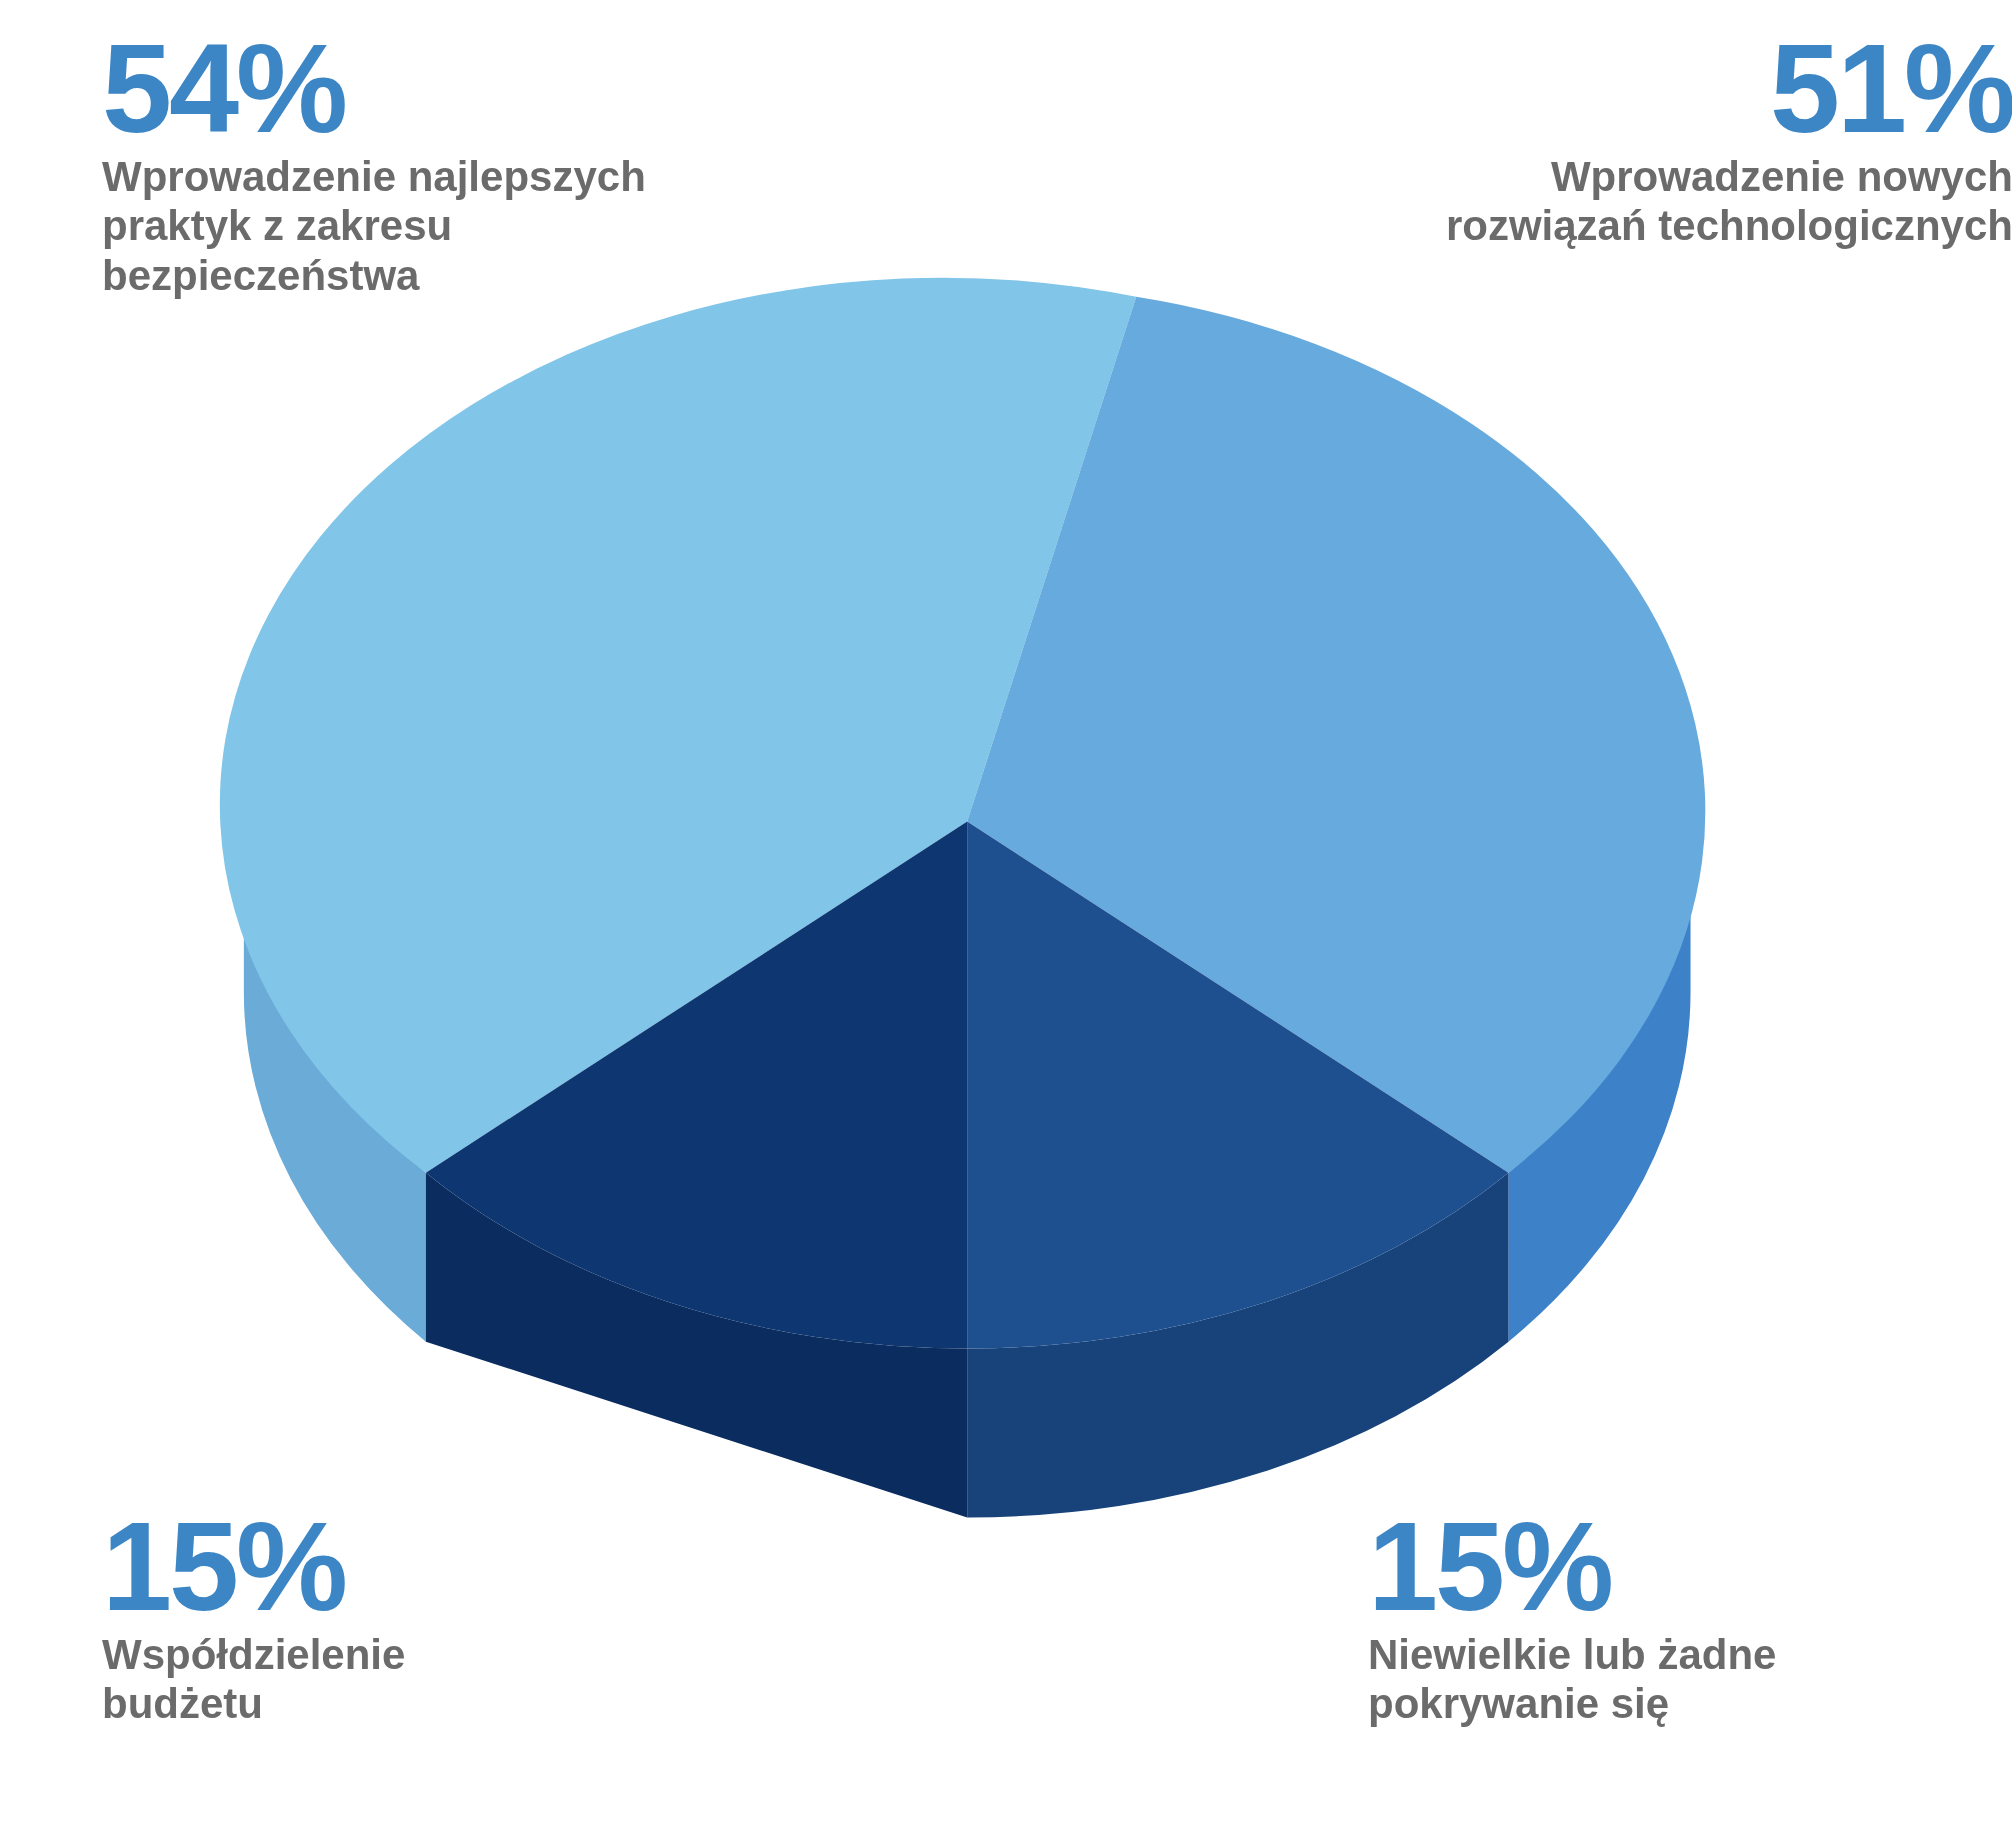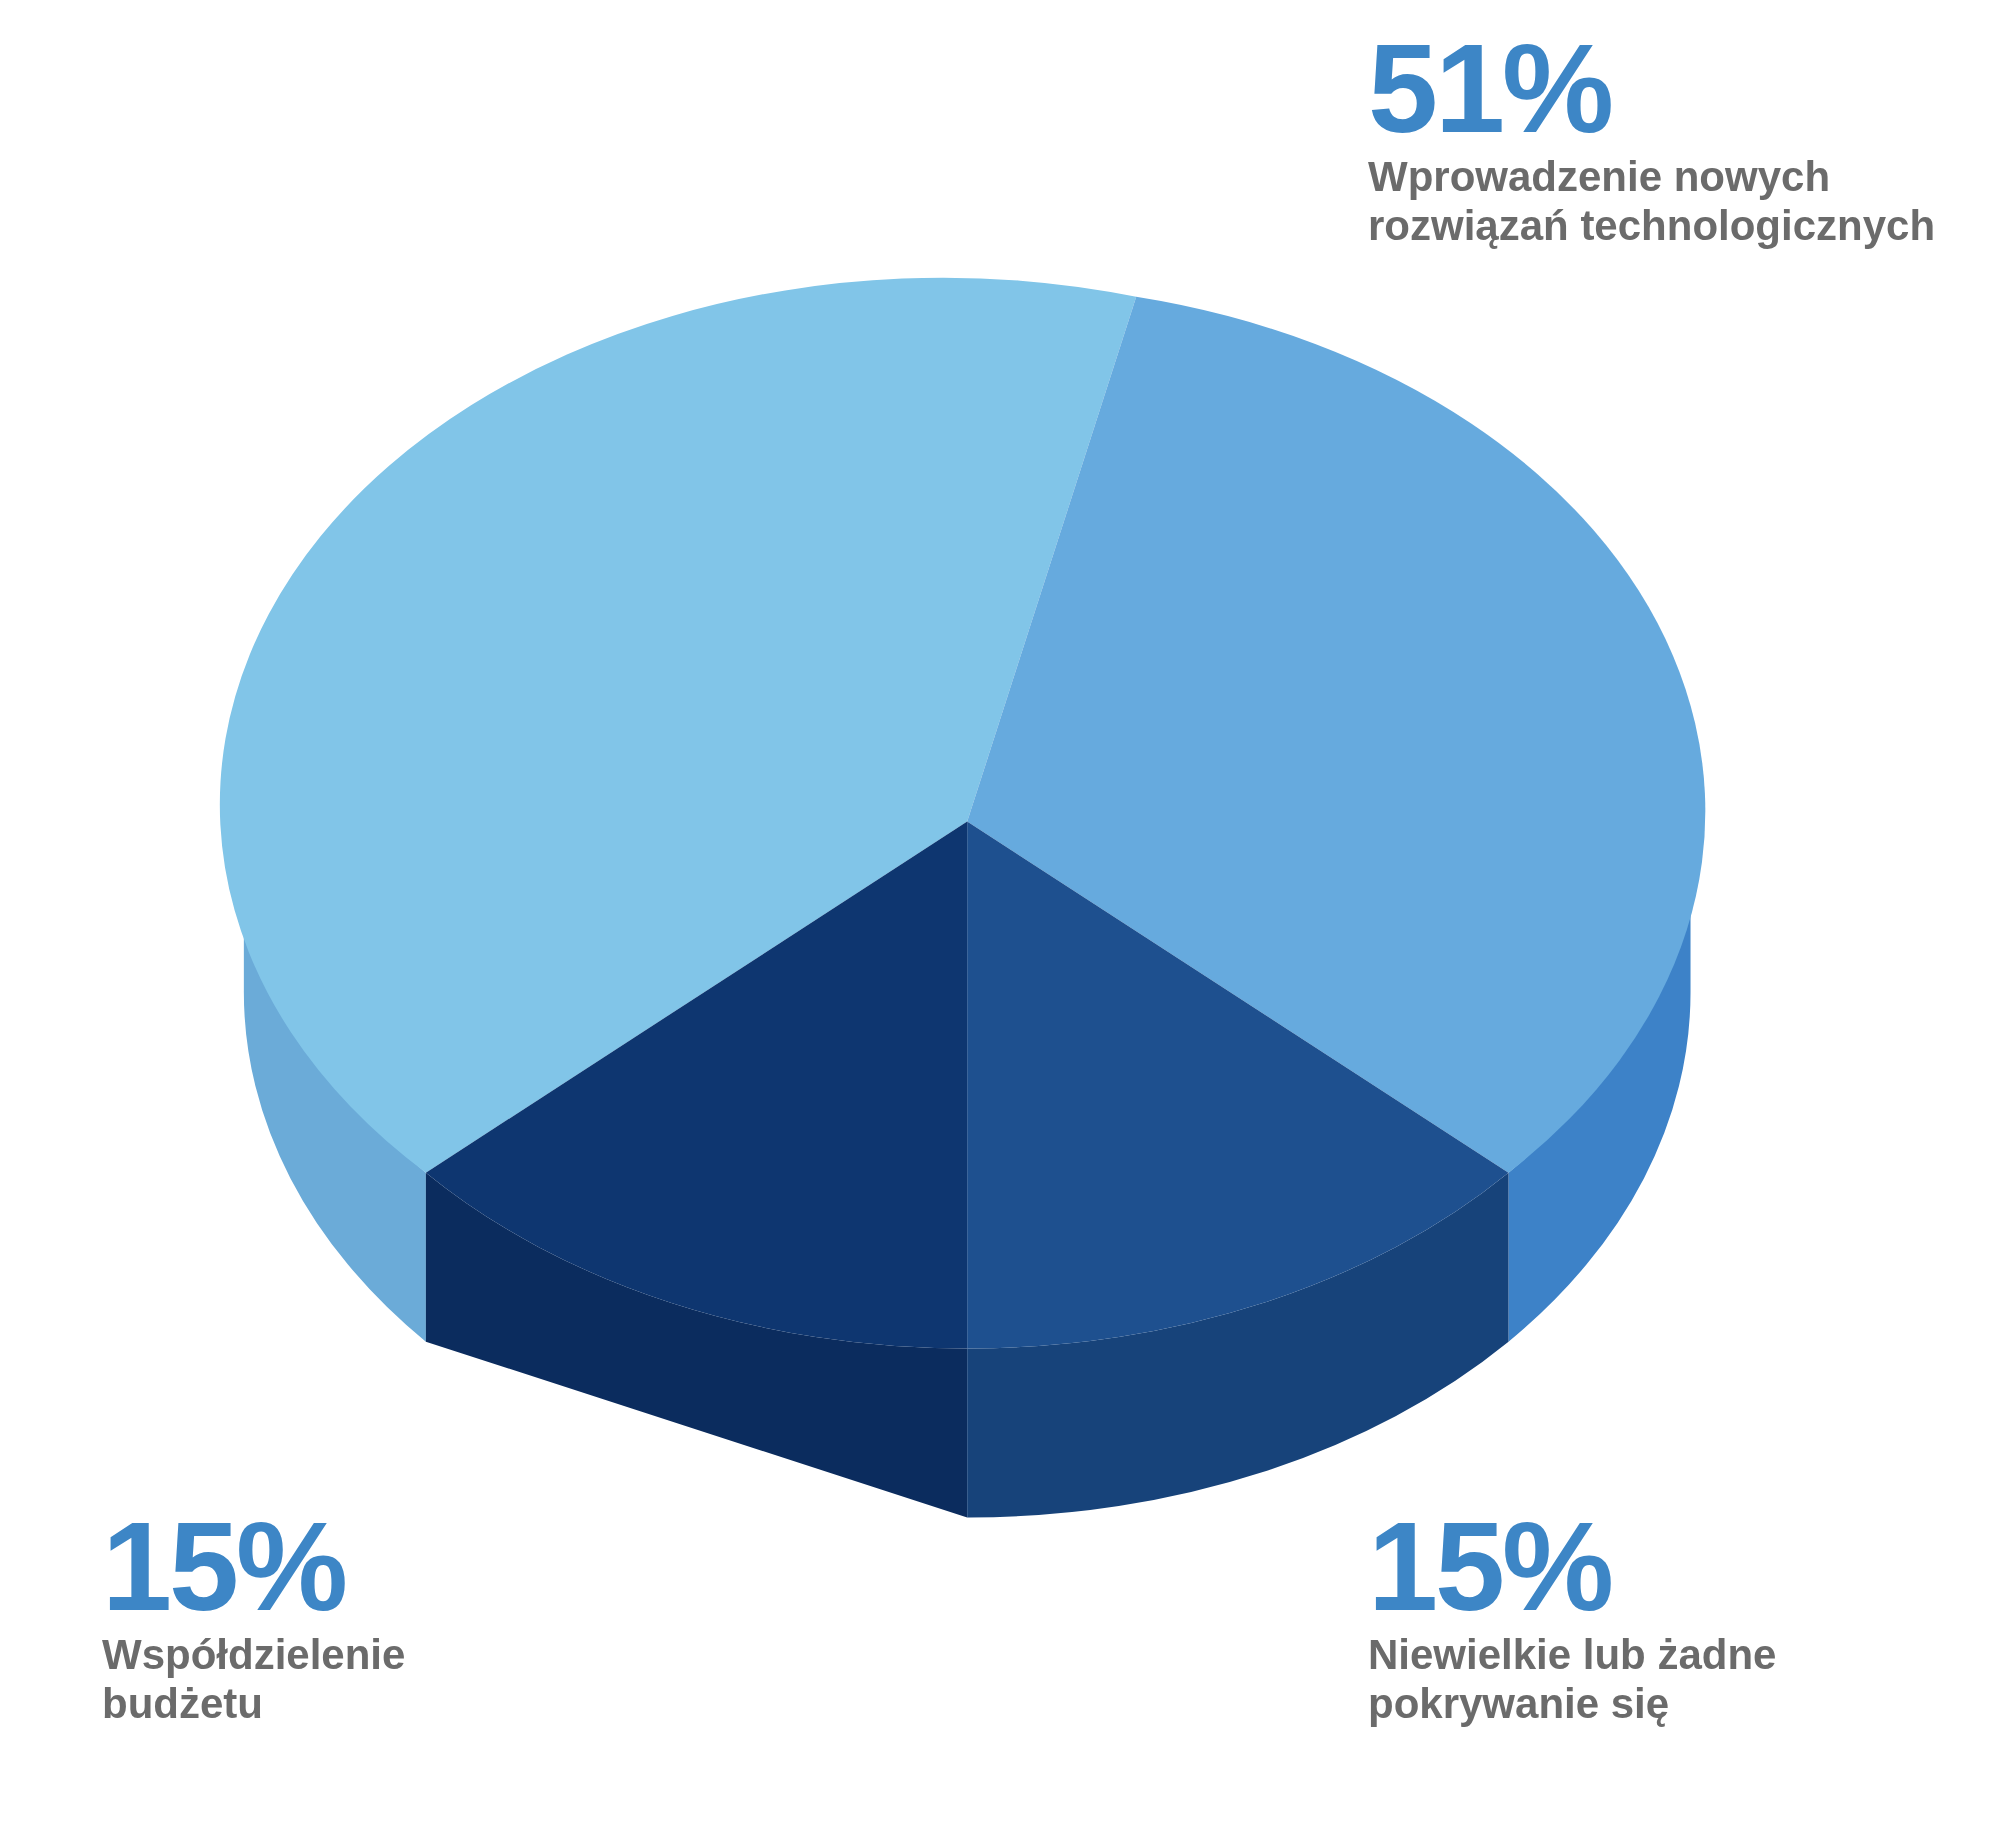--- a/index.html
+++ b/index.html
@@ -42,21 +42,21 @@
     font-weight: bold;
     font-size: 42px;
     line-height: 1.18;
     color: #6B6B6B;
     margin: 0;
     white-space: pre-line;
   }
 
   
   #stat-top-left   { left: 102px;  top: 31px;  width: 692px; }
-  #stat-top-right  { left: 1368px; top: 31px;  width: 645px; }
+  #stat-top-right  { left: 1368px; top: 31px;  width: 645px; text-align: right; }
   #stat-bottom-left{ left: 102px;  top: 1509px;width: 597px; }
   #stat-bottom-right{left: 1368px; top: 1509px;width: 645px; }
 
   #pie-chart-wrap {
     position: absolute;
     left: 0;
     top: 0;
     width: 2013px;
     height: 1839px;
     pointer-events: none;
@@ -111,20 +111,26 @@
                Z"></path>
 
       <path fill="#0E3670" d="M 1230,1045
                L 1230,1715
                A 920,670 0 0 1 541.5,1491.5
                Z"></path>
 
     </svg>
   </div>
 
+  <div class="stat" id="stat-top-left">
+    <div class="stat-value">54%</div>
+    <div class="stat-label">Wprowadzenie najlepszych
+praktyk z zakresu
+bezpieczeństwa</div>
+  </div>
 
   <div class="stat" id="stat-top-right">
     <div class="stat-value">51%</div>
     <div class="stat-label">Wprowadzenie nowych
 rozwiązań technologicznych</div>
   </div>
 
   <div class="stat" id="stat-bottom-left">
     <div class="stat-value">15%</div>
     <div class="stat-label">Współdzielenie

